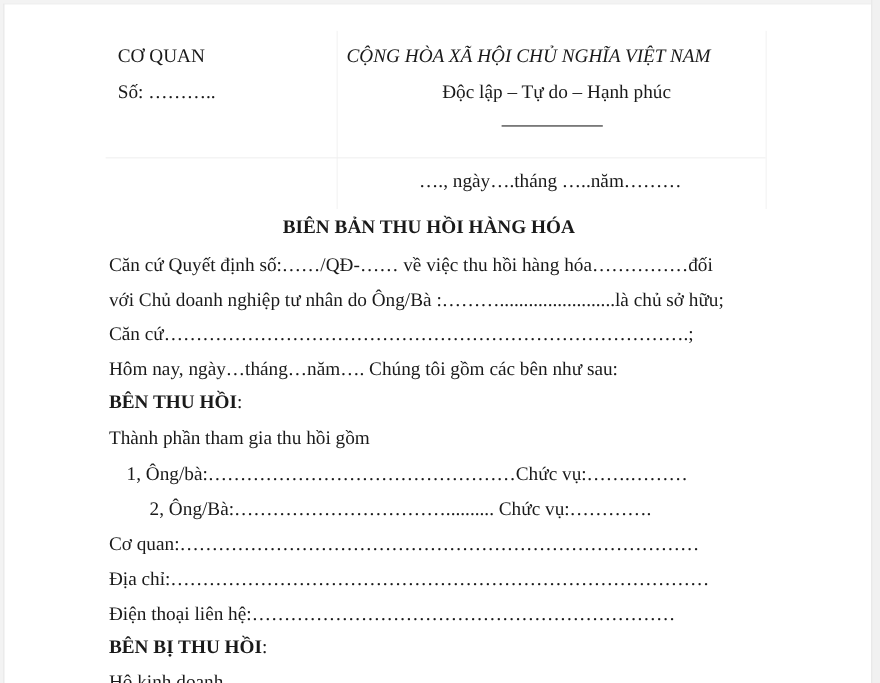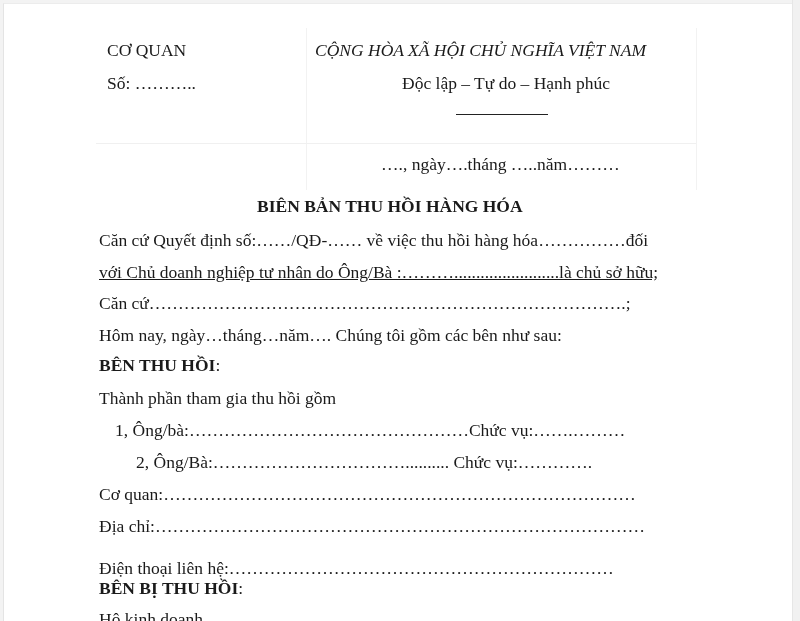--- a/index.html
+++ b/index.html
@@ -46,28 +46,28 @@
 
 <div class="txt" style="left:315px; top:40px;font-style:italic;">CỘNG HÒA XÃ HỘI CHỦ NGHĨA VIỆT NAM</div>
 <div class="txt" style="left:402px; top:73px;">Độc lập – Tự do – Hạnh phúc</div>
 <div class="underline-bar"></div>
 
 <div class="txt" style="left:381px; top:154px;text-align:center;">…., ngày….tháng …..năm………</div>
 
 <div class="txt bold" style="left:257px; top:196px;">BIÊN BẢN THU HỒI HÀNG HÓA</div>
 
 <div class="txt" style="left:99px; top:230px;">Căn cứ Quyết định số:……/QĐ-…… về việc thu hồi hàng hóa……………đối</div>
-<div class="txt" style="left:99px; top:262px;text-decoration:underline;">với Chủ doanh nghiệp tư nhân do Ông/Bà :………........................là chủ sở hữu;</div>
+<div class="txt" style="left:99px; top:262px;">với Chủ doanh nghiệp tư nhân do Ông/Bà :………........................là chủ sở hữu;</div>
 <div class="txt" style="left:99px; top:293px;">Căn cứ……………………………………………………………………….;</div>
 <div class="txt" style="left:99px; top:325px;">Hôm nay, ngày…tháng…năm…. Chúng tôi gồm các bên như sau:</div>
 
 <div class="txt" style="left:99px; top:355px;"><span class="bold">BÊN THU HỒI</span><span>:</span></div>
 
 <div class="txt" style="left:99px; top:388px;">Thành phần tham gia thu hồi gồm</div>
 <div class="txt" style="left:99px; top:420px;margin-left:16px;">1, Ông/bà:…………………………………………Chức vụ:…….………</div>
 <div class="txt" style="left:99px; top:452px;margin-left:37px;">2, Ông/Bà:…………………………….......... Chức vụ:………….</div>
 <div class="txt" style="left:99px; top:484px;text-align:right;">Cơ quan:………………………………………………………………………</div>
 <div class="txt" style="left:99px; top:516px;">Địa chỉ:…………………………………………………………………………</div>
-<div class="txt" style="left:99px; top:548px;margin-top:10px;">Điện thoại liên hệ:…………………………………………………………</div>
+<div class="txt" style="left:99px; top:548px;">Điện thoại liên hệ:…………………………………………………………</div>
 
 <div class="txt" style="left:99px; top:578px;"><span class="bold">BÊN BỊ THU HỒI</span><span>:</span></div>
 
 <div class="txt" style="left:99px; top:609px;">Hộ kinh doanh</div>
 
 </body></html>

